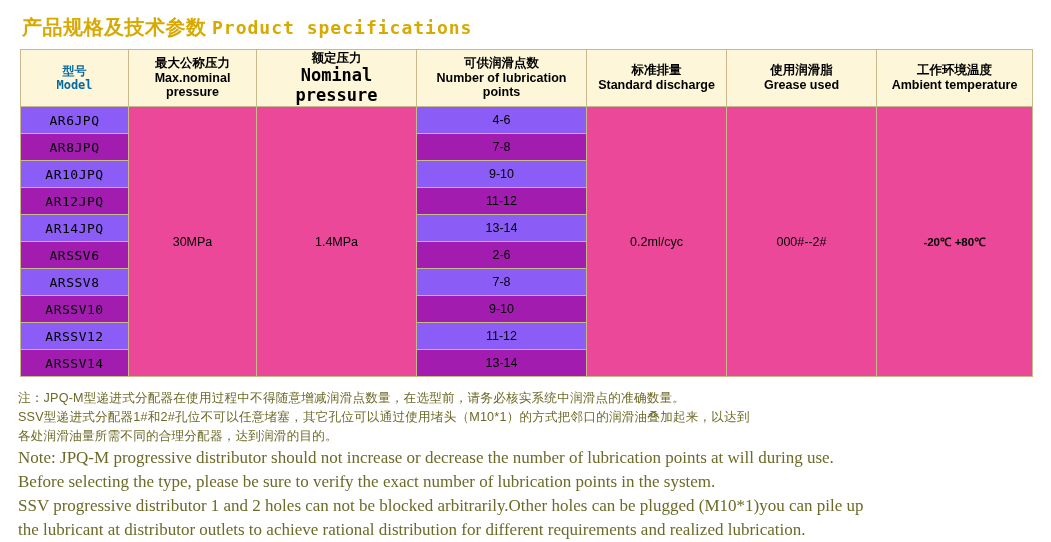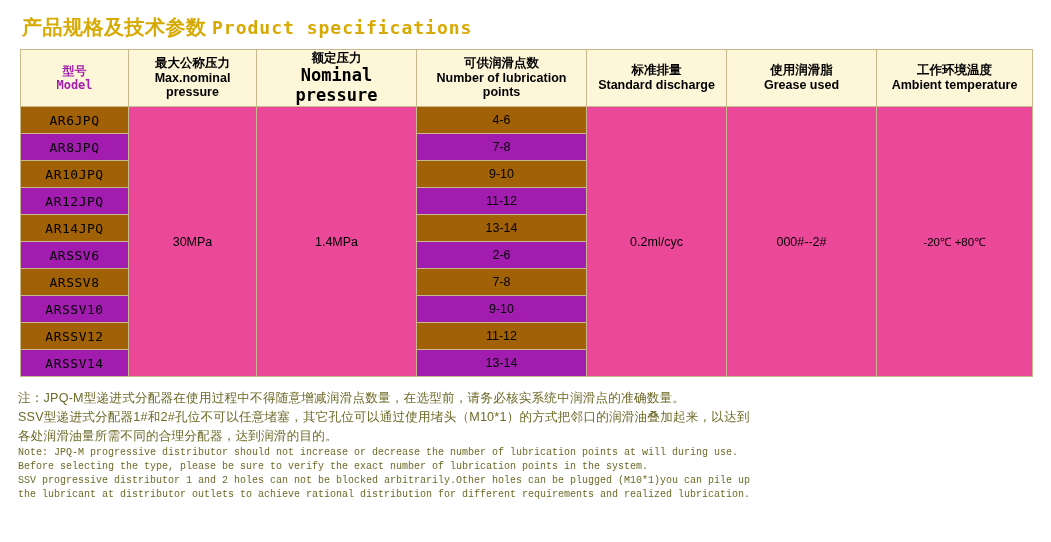--- a/index.html
+++ b/index.html
@@ -62,21 +62,21 @@
     display: block;
   }
   thead th .en {
     font-family: "Liberation Sans", sans-serif;
     font-size: 12.5px;
     display: block;
   }
   thead th.model .cn, thead th.model .en {
     font-family: "DejaVu Sans Mono", monospace;
     font-size: 12px;
-    color: #a21caf;
+    color: #0369a1;
   }
   thead th.model {
     background: #fdf6d8;
   }
   thead th.nominal .en {
     font-family: "DejaVu Sans Mono", monospace;
     font-size: 17px;
   }
 
   td.model-cell {
@@ -84,50 +84,51 @@
     font-size: 13px;
     height: 26px;
     letter-spacing: 0.5px;
   }
   td.points-cell {
     font-family: "Liberation Sans", sans-serif;
     font-size: 12.5px;
     height: 26px;
   }
   .row-odd td.model-cell, .row-odd td.points-cell {
-    background: #a16207;
+    background: #8b5cf6;
   }
   .row-even td.model-cell, .row-even td.points-cell {
     background: #a21caf;
   }
   td.merged {
     background: #ec4899;
     font-size: 12.5px;
     font-family: "Liberation Sans", sans-serif;
   }
   td.merged.temp {
     font-size: 11.5px;
+    font-weight: bold;
   }
 
   
   col.c-model   { width: 108px; }
   col.c-max     { width: 128px; }
   col.c-nom     { width: 160px; }
   col.c-points  { width: 170px; }
   col.c-disch   { width: 140px; }
   col.c-grease  { width: 150px; }
   col.c-temp    { width: 156px; }
 
   .notes {
     margin: 12px 0 0 0;
     color: #6f6a2e;
   }
   .notes .line {
-    font-family: Liberation Mono, monospace;
-    font-size: 10px;
+    font-family: Liberation Serif, serif;
+    font-size: 17px;
     line-height: 1.42;
     white-space: nowrap;
     color: #6d6a28;
   }
   .notes .line.cn {
     font-family: "Liberation Sans", sans-serif;
     font-size: 12.6px;
     letter-spacing: 0.2px;
     line-height: 1.5;
   }

